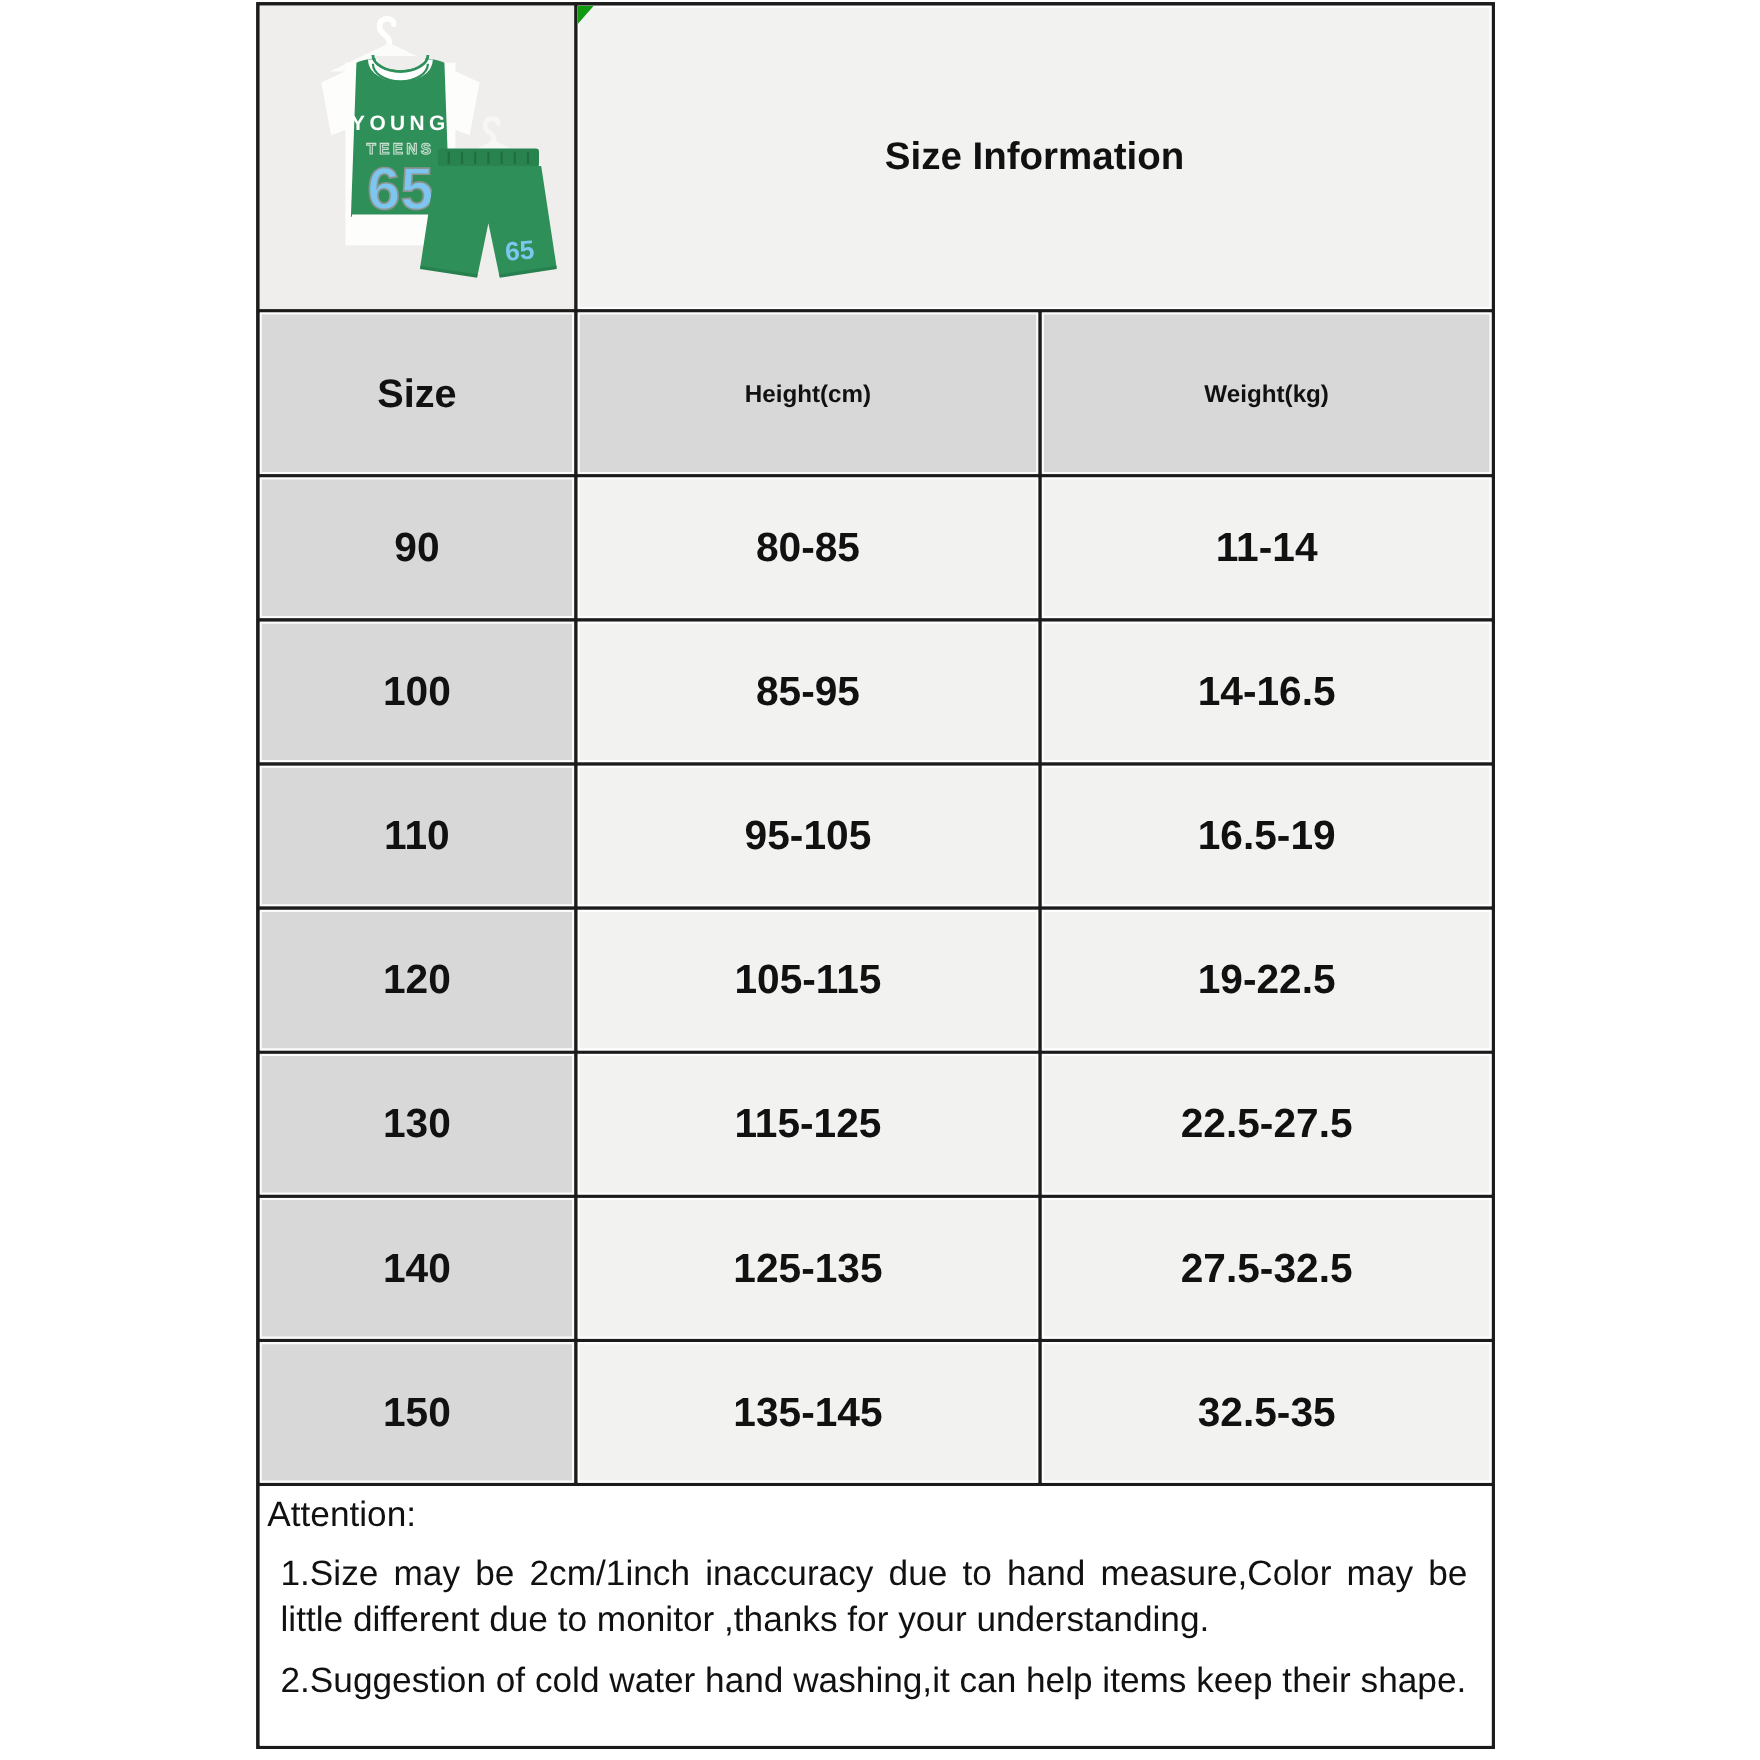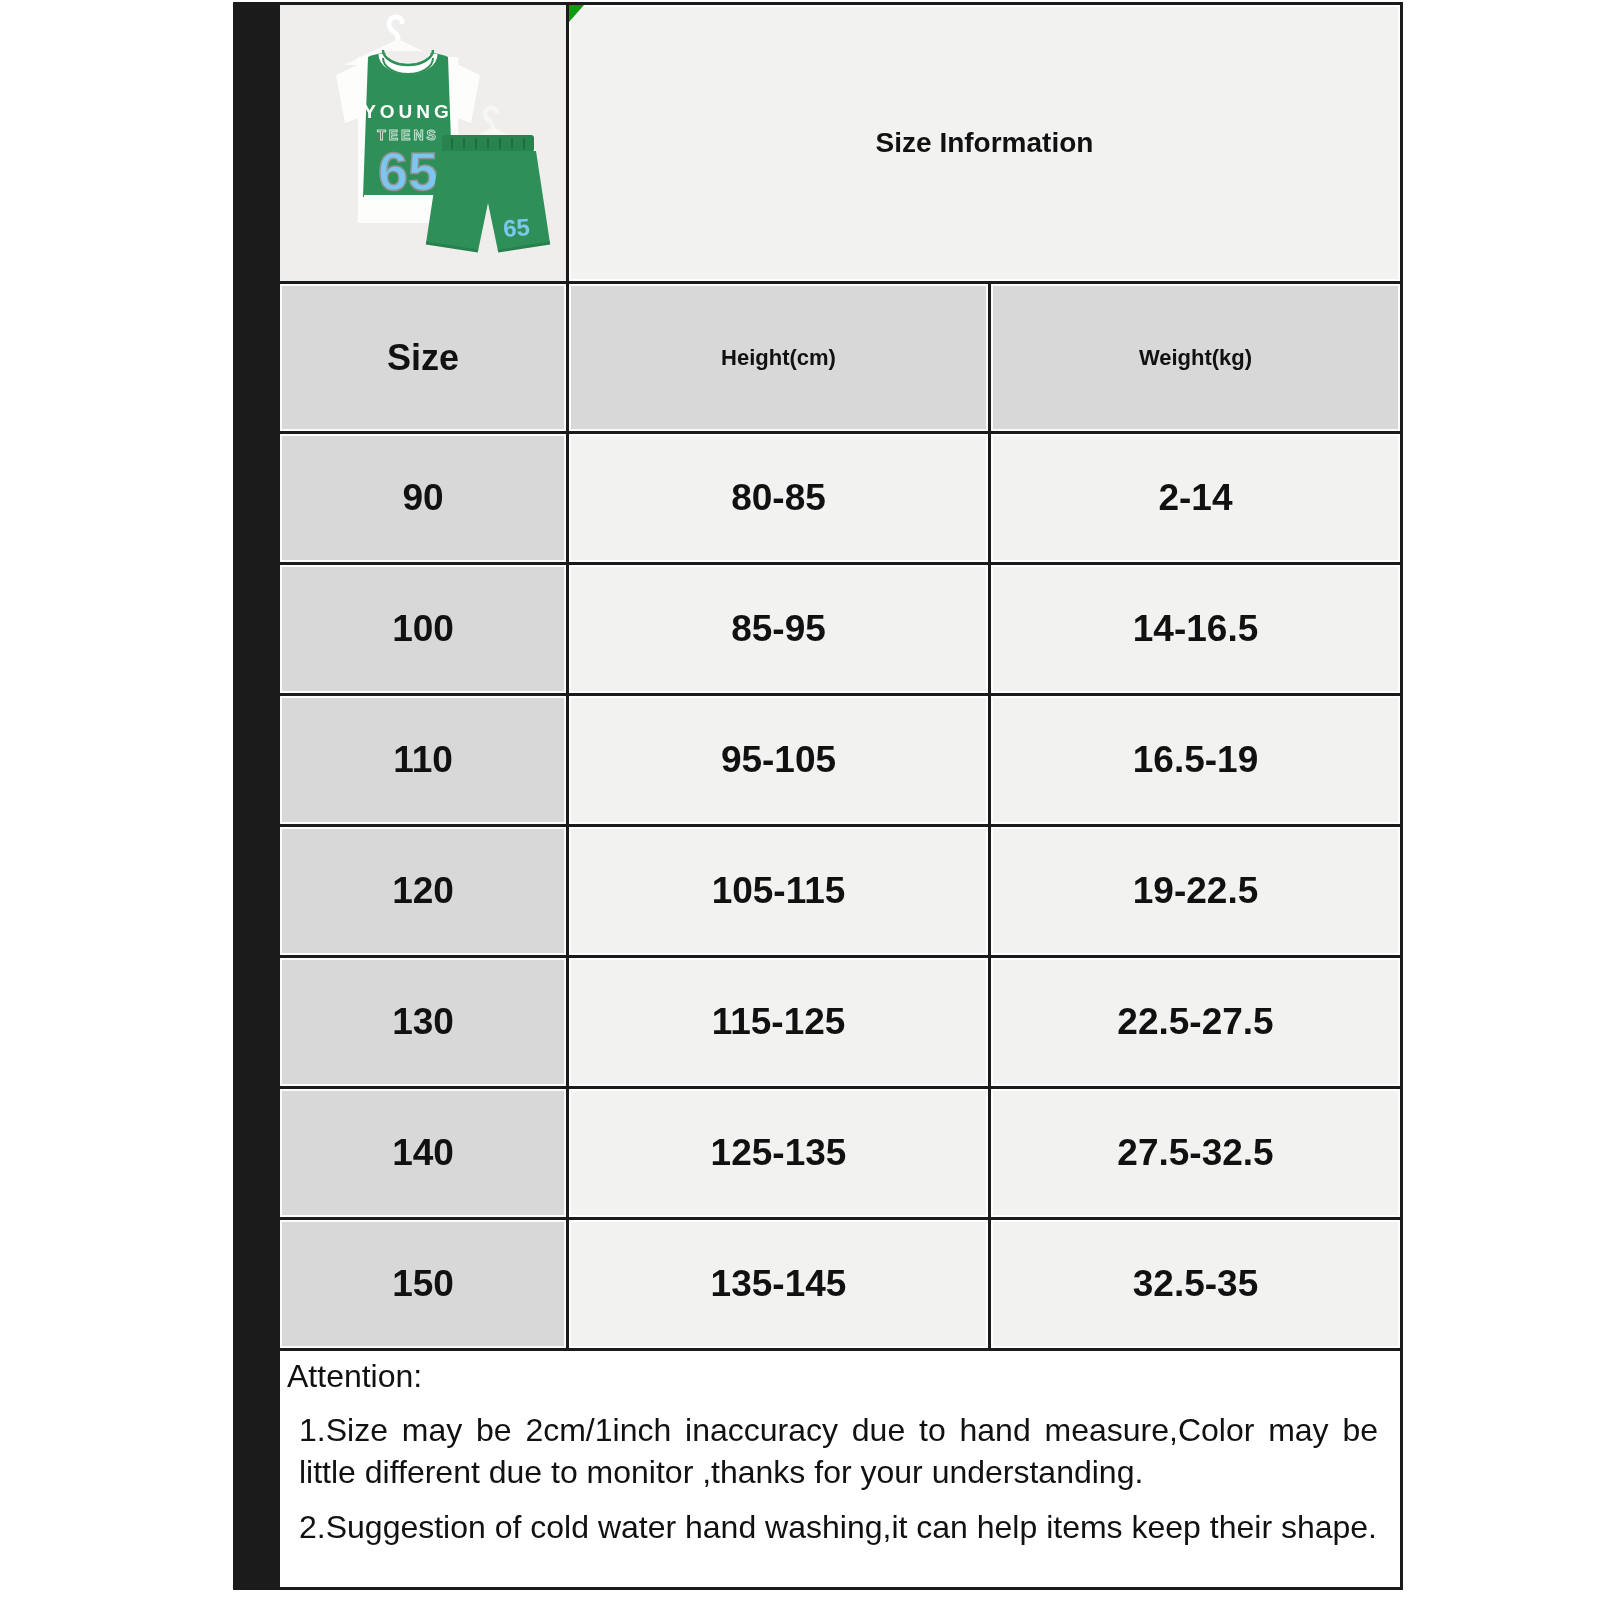--- a/index.html
+++ b/index.html
@@ -9,35 +9,34 @@
     position:relative;overflow:hidden;
   }
   .sheet{
     position:absolute;left:233px;top:2px;
     display:grid;
     grid-template-columns:286px 419px 409px;
     grid-template-rows:276px 147px repeat(7,128px) 236px;
     gap:3px;
     background:#1b1b1b;
     border:3px solid #1b1b1b;
-    padding-left:44px;
   }
   .cell{
     background:#f2f2f1;
     box-shadow:inset 0 0 0 2px rgba(255,255,255,.9);
     display:flex;align-items:center;justify-content:center;
     font-weight:bold;font-size:37px;
   }
   .gray{background:#d8d8d8;}
   .img-cell{background:#efeeec;padding:0;overflow:hidden;}
   .img-cell svg{display:block;width:100%;height:100%;}
   .title-cell{
     grid-column:2/4;grid-row:1;
     background:#f2f2f1;position:relative;
-    font-size:28px;
+    font-size:35px;
   }
   .corner-flag{
     position:absolute;left:0;top:0;width:15px;height:17px;
     background:#0f9a0f;
     clip-path:polygon(0 0,100% 0,0 100%);
   }
   .head{font-size:22px;}
   .head-size{font-size:36px;}
   .attention{
     grid-column:1/4;
@@ -100,21 +99,21 @@
     <div class="corner-flag"></div>
     <span>Size Information</span>
   </div>
 
   <div class="cell gray head head-size">Size</div>
   <div class="cell gray head">Height(cm)</div>
   <div class="cell gray head">Weight(kg)</div>
 
   <div class="cell gray">90</div>
   <div class="cell">80-85</div>
-  <div class="cell">2-14</div>
+  <div class="cell">11-14</div>
 
   <div class="cell gray">100</div>
   <div class="cell">85-95</div>
   <div class="cell">14-16.5</div>
 
   <div class="cell gray">110</div>
   <div class="cell">95-105</div>
   <div class="cell">16.5-19</div>
 
   <div class="cell gray">120</div>

